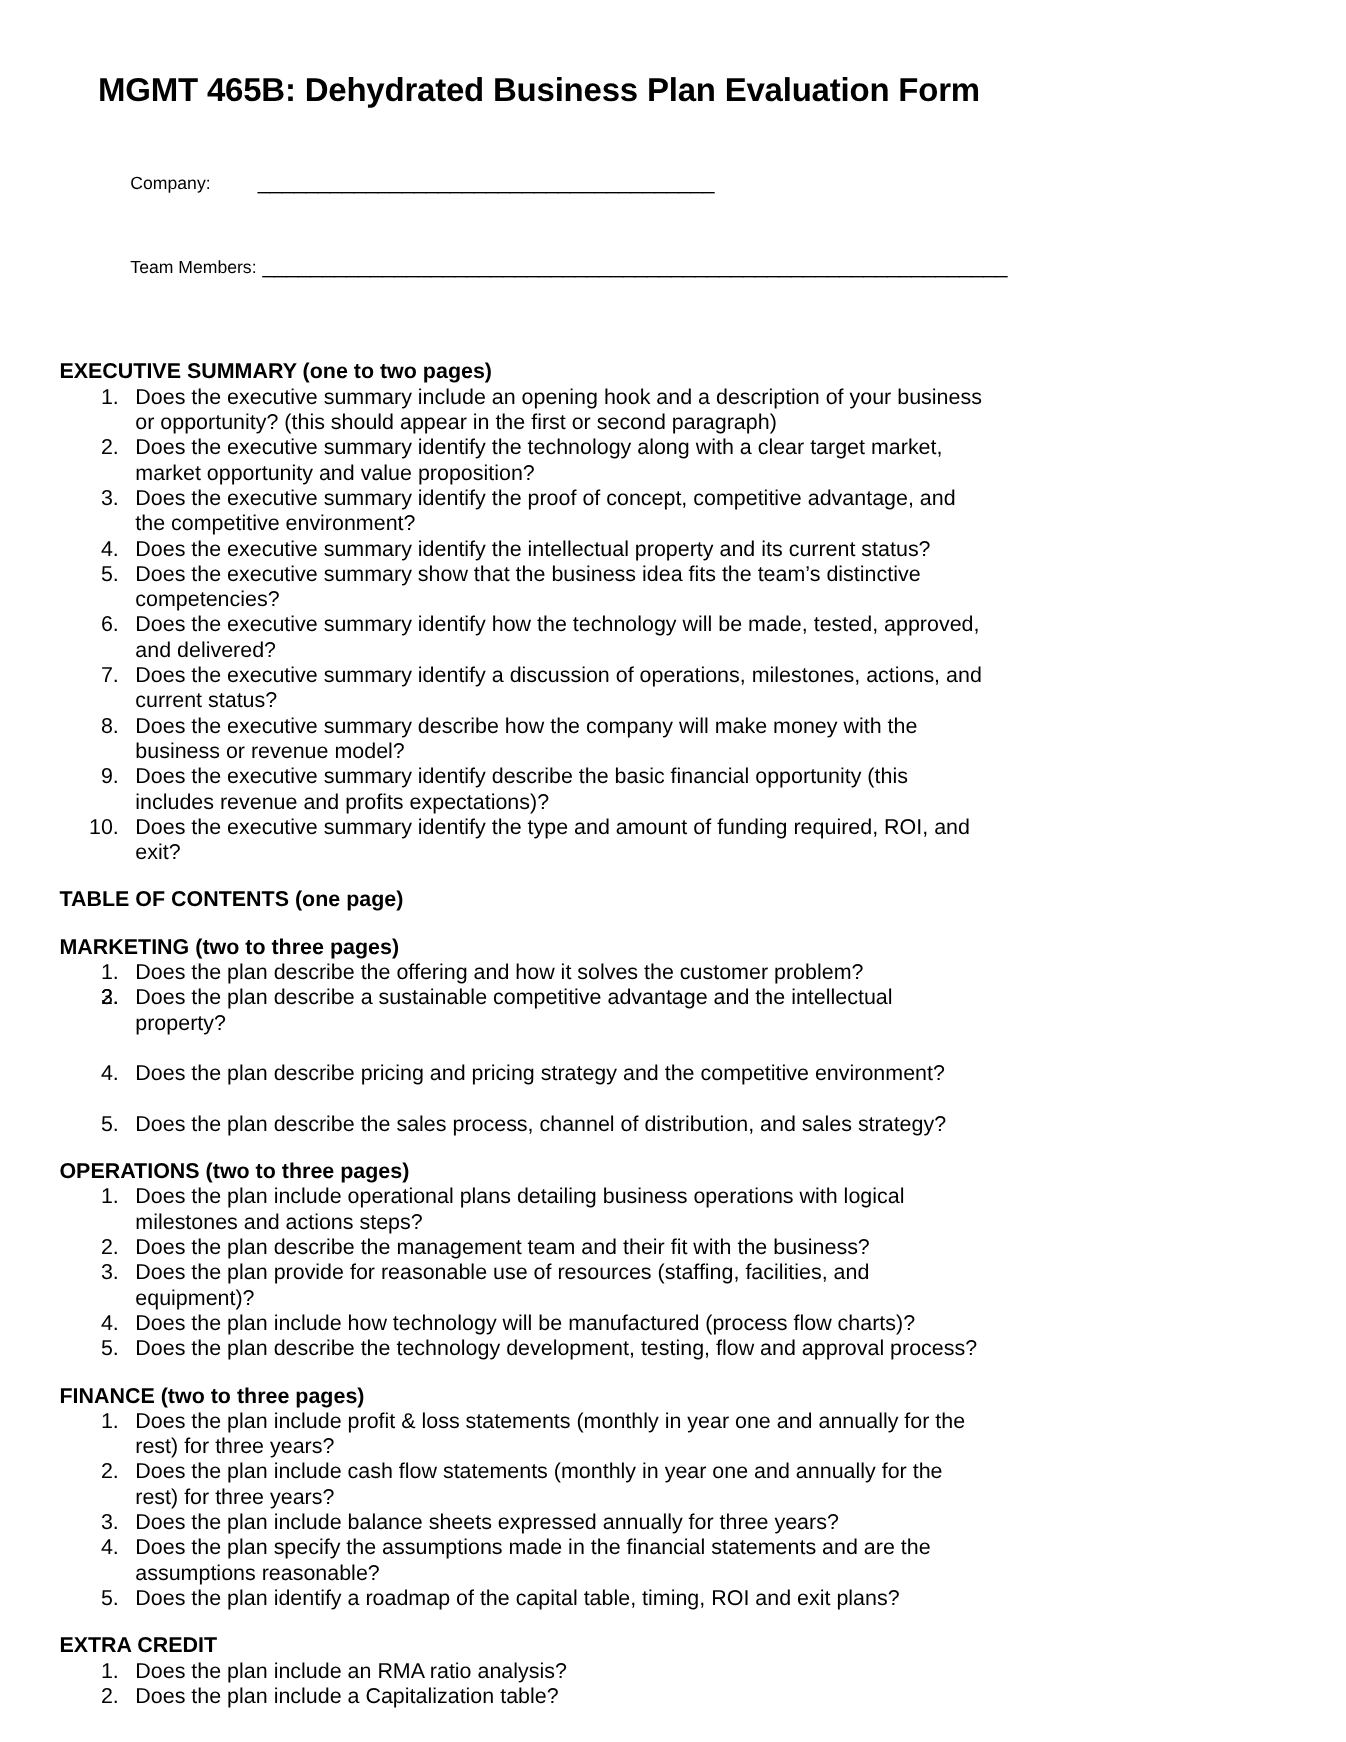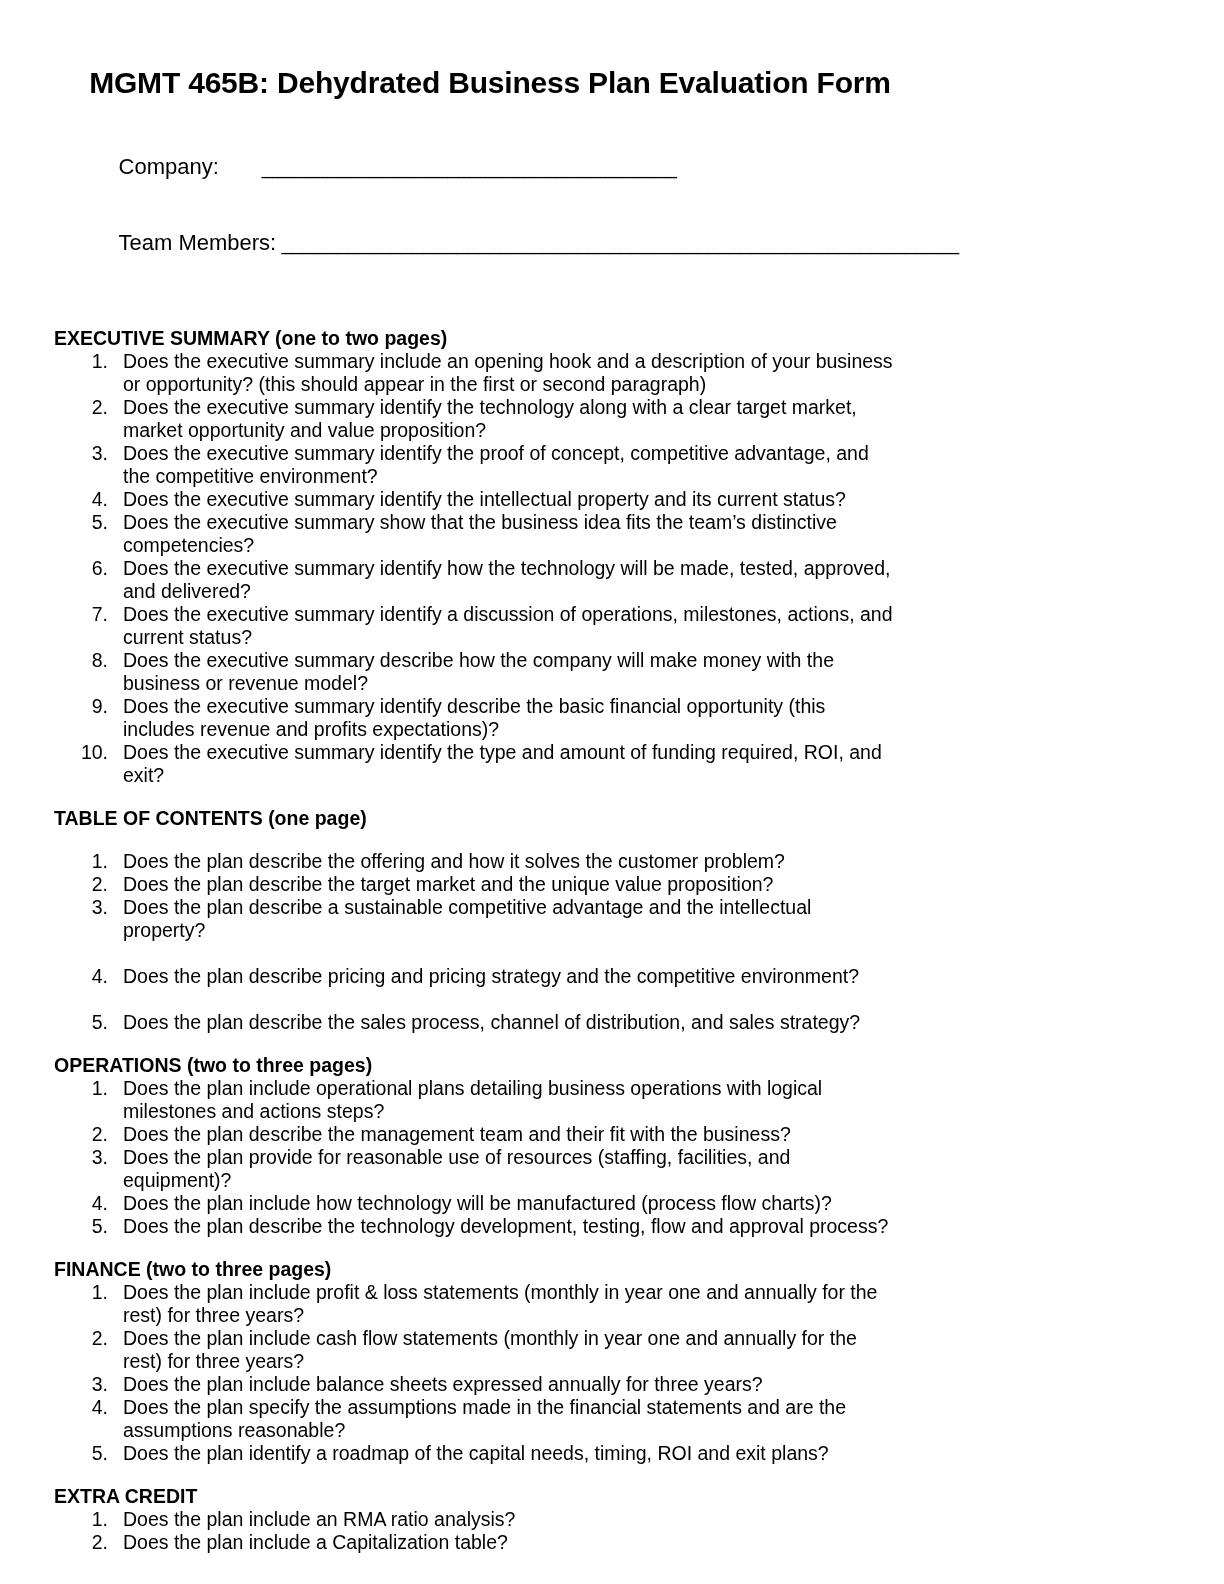--- a/index.html
+++ b/index.html
@@ -38,21 +38,21 @@
     padding-right: 86px;
     font-size: 19.5px;
     line-height: 25px;
   }
   .field-row {
     white-space: pre;
     font-size: 19.5px;
     line-height: 25px;
   }
   .field-label {
-    font-size: 22px;
+    font-size: 16px;
   }
   .field-rule {
     font-size: 20px;
     letter-spacing: -0.2px;
   }
   .body-area {
     padding-left: 54px;
     padding-right: 86px;
     margin-top: 46px;
   }
@@ -123,23 +123,24 @@
           <li><span class="num">7.</span><span class="txt">Does the executive summary identify a discussion of operations, milestones, actions, and current status?</span></li>
           <li><span class="num">8.</span><span class="txt">Does the executive summary describe how the company will make money with the business or revenue model?</span></li>
           <li><span class="num">9.</span><span class="txt">Does the executive summary identify describe the basic financial opportunity (this includes revenue and profits expectations)?</span></li>
           <li><span class="num">10.</span><span class="txt">Does the executive summary identify the type and amount of funding required, ROI, and exit?</span></li>
         </ol>
       </div>
       <div class="section">
         <div class="section-heading">TABLE OF CONTENTS (one page)</div>
       </div>
       <div class="section">
+        <div class="section-heading">MARKETING (two to three pages)</div>
         <ol class="items">
           <li><span class="num">1.</span><span class="txt">Does the plan describe the offering and how it solves the customer problem?</span></li>
-          <li><span class="num">2.</span><span class="txt">Does the plan describe the target market and the unique value proposition?</span></li>
+          <li><span class="num">2.</span></li>
           <li><span class="num">3.</span><span class="txt">Does the plan describe a sustainable competitive advantage and the intellectual property?</span></li>
           <li class="spaced-before"><span class="num">4.</span><span class="txt">Does the plan describe pricing and pricing strategy and the competitive environment?</span></li>
           <li class="spaced-before"><span class="num">5.</span><span class="txt">Does the plan describe the sales process, channel of distribution, and sales strategy?</span></li>
         </ol>
       </div>
       <div class="section">
         <div class="section-heading">OPERATIONS (two to three pages)</div>
         <ol class="items">
           <li><span class="num">1.</span><span class="txt">Does the plan include operational plans detailing business operations with logical milestones and actions steps?</span></li>
           <li><span class="num">2.</span><span class="txt">Does the plan describe the management team and their fit with the business?</span></li>
@@ -148,21 +149,21 @@
           <li><span class="num">5.</span><span class="txt">Does the plan describe the technology development, testing, flow and approval process?</span></li>
         </ol>
       </div>
       <div class="section">
         <div class="section-heading">FINANCE (two to three pages)</div>
         <ol class="items">
           <li><span class="num">1.</span><span class="txt">Does the plan include profit &amp; loss statements (monthly in year one and annually for the rest) for three years?</span></li>
           <li><span class="num">2.</span><span class="txt">Does the plan include cash flow statements (monthly in year one and annually for the rest) for three years?</span></li>
           <li><span class="num">3.</span><span class="txt">Does the plan include balance sheets expressed annually for three years?</span></li>
           <li><span class="num">4.</span><span class="txt">Does the plan specify the assumptions made in the financial statements and are the assumptions reasonable?</span></li>
-          <li><span class="num">5.</span><span class="txt">Does the plan identify a roadmap of the capital needs, timing, ROI and exit plans?</span></li>
+          <li><span class="num">5.</span><span class="txt">Does the plan identify a roadmap of the capital table, timing, ROI and exit plans?</span></li>
         </ol>
       </div>
       <div class="section">
         <div class="section-heading">EXTRA CREDIT</div>
         <ol class="items">
           <li><span class="num">1.</span><span class="txt">Does the plan include an RMA ratio analysis?</span></li>
           <li><span class="num">2.</span><span class="txt">Does the plan include a Capitalization table?</span></li>
         </ol>
       </div>
     </div>

